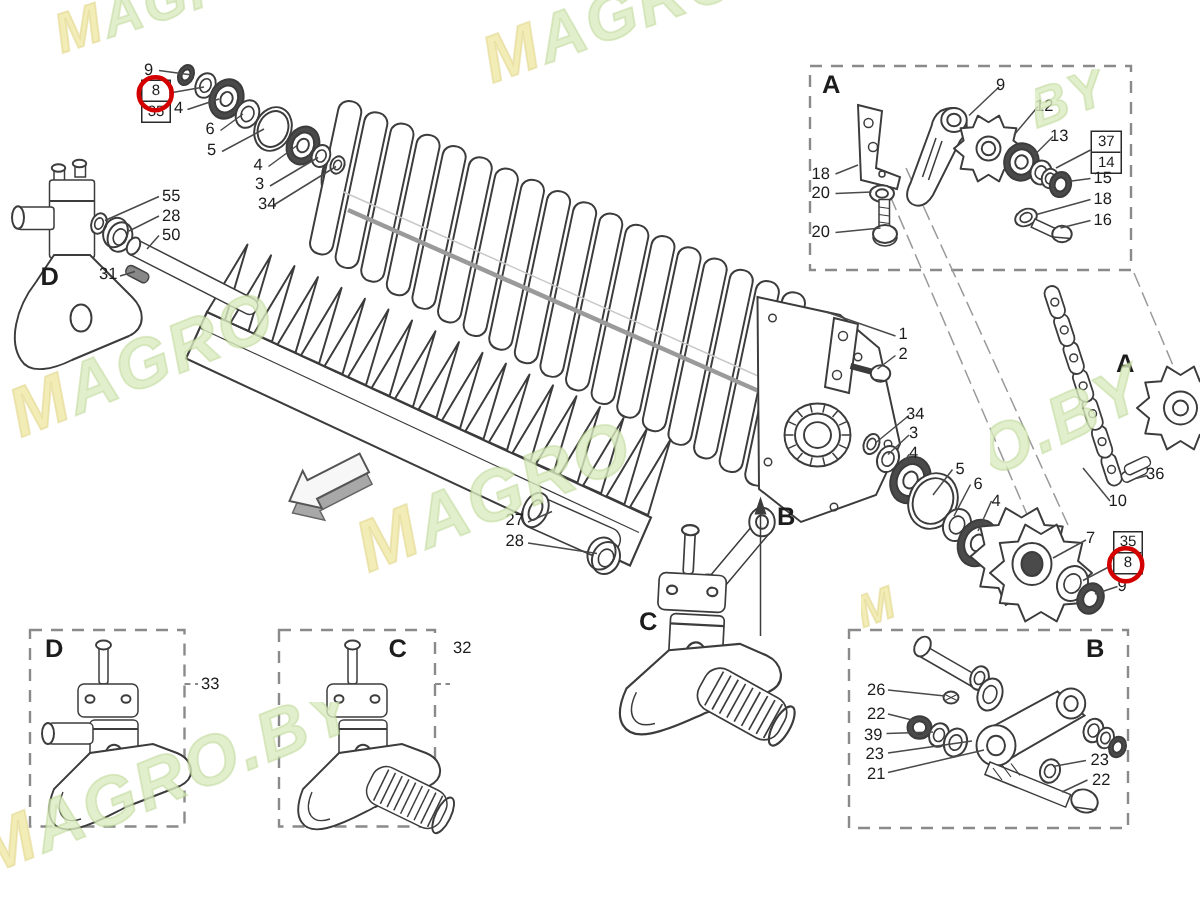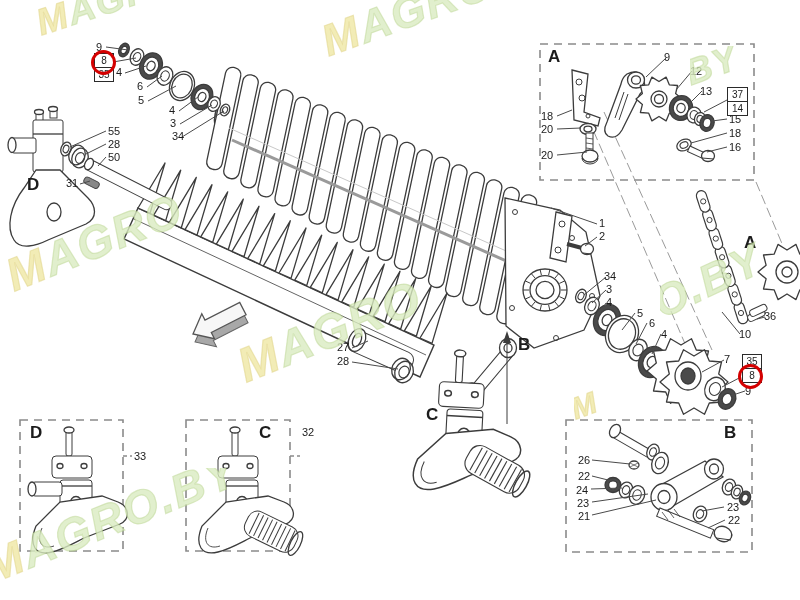--- a/index.html
+++ b/index.html
@@ -439,21 +439,21 @@
 <span class="cl" style="left:729px;top:114px">15</span>
 <span class="cl" style="left:729px;top:128px">18</span>
 <span class="cl" style="left:729px;top:142px">16</span>
 <span class="cl" style="left:541px;top:111px">18</span>
 <span class="cl" style="left:541px;top:124px">20</span>
 <span class="cl" style="left:541px;top:150px">20</span>
 
 <span class="cl big" style="left:724px;top:424px">B</span>
 <span class="cl" style="left:578px;top:455px">26</span>
 <span class="cl" style="left:578px;top:471px">22</span>
-<span class="cl" style="left:576px;top:485px">24</span>
+<span class="cl" style="left:576px;top:485px">39</span>
 <span class="cl" style="left:577px;top:498px">23</span>
 <span class="cl" style="left:578px;top:511px">21</span>
 <span class="cl" style="left:727px;top:502px">23</span>
 <span class="cl" style="left:728px;top:515px">22</span>
 
 <span class="cl big" style="left:259px;top:424px">C</span>
 <span class="cl" style="left:302px;top:427px">32</span>
 <span class="cl big" style="left:30px;top:424px">D</span>
 <span class="cl" style="left:134px;top:451px">33</span>
 

